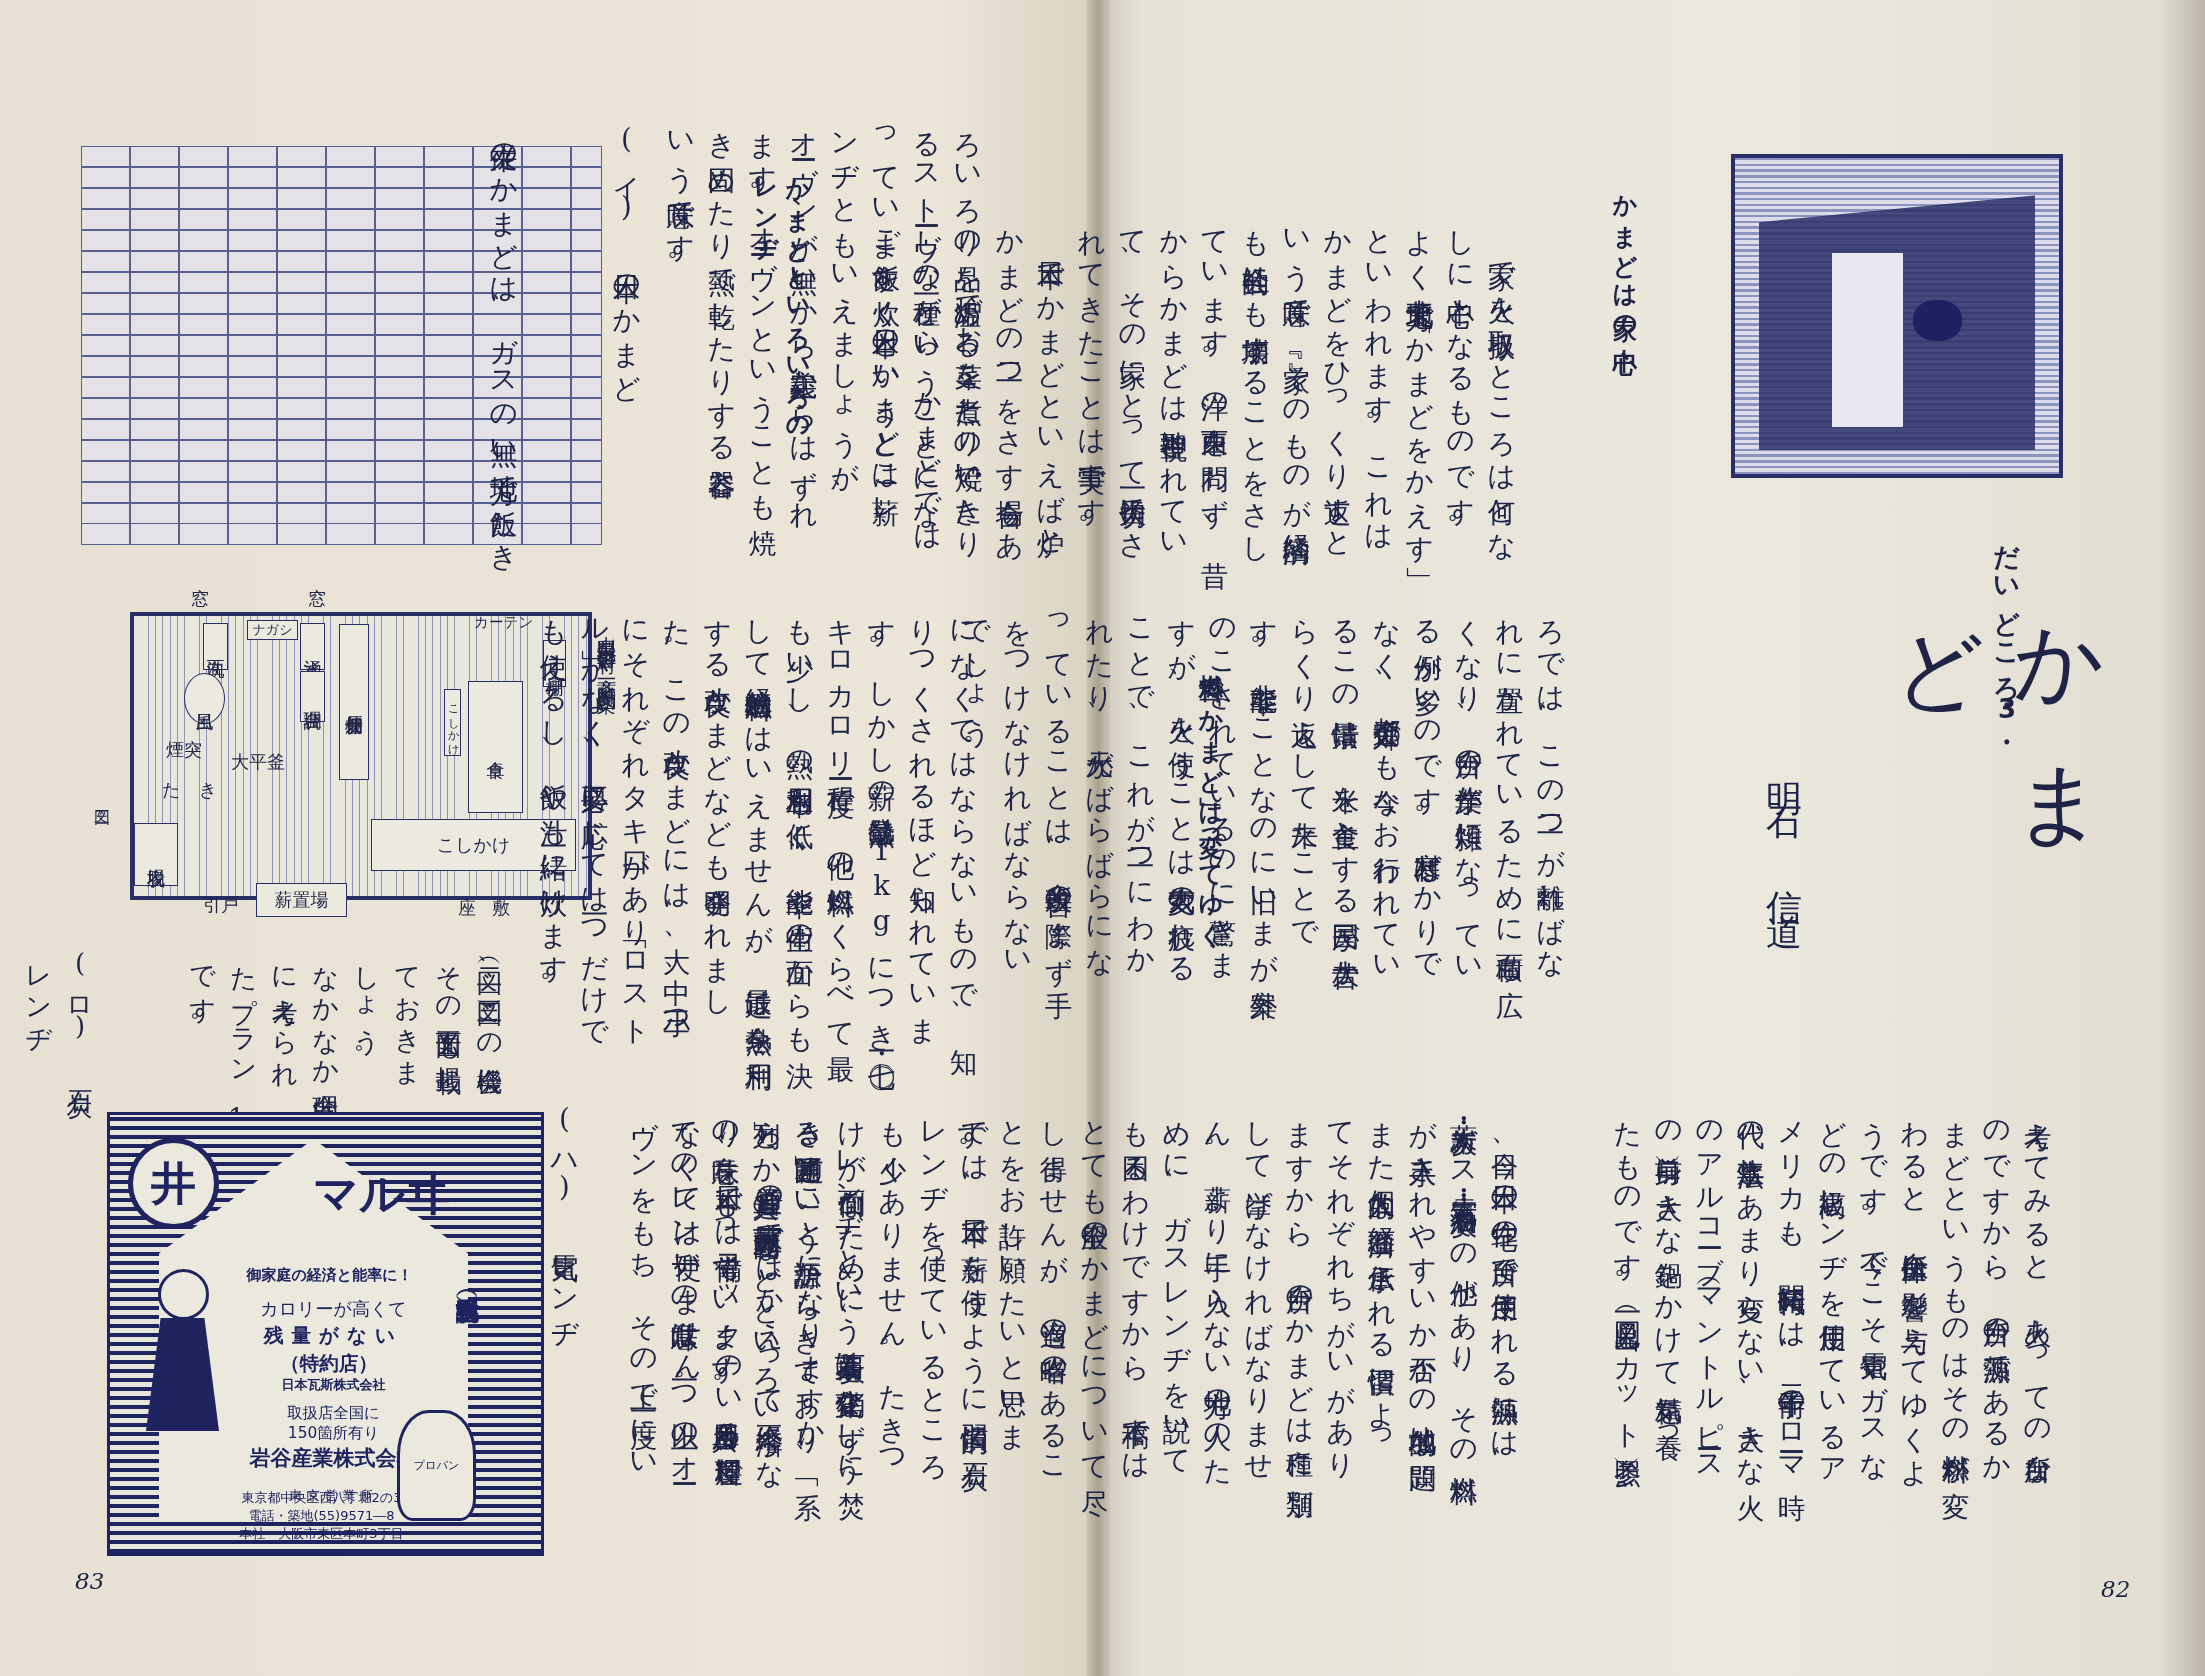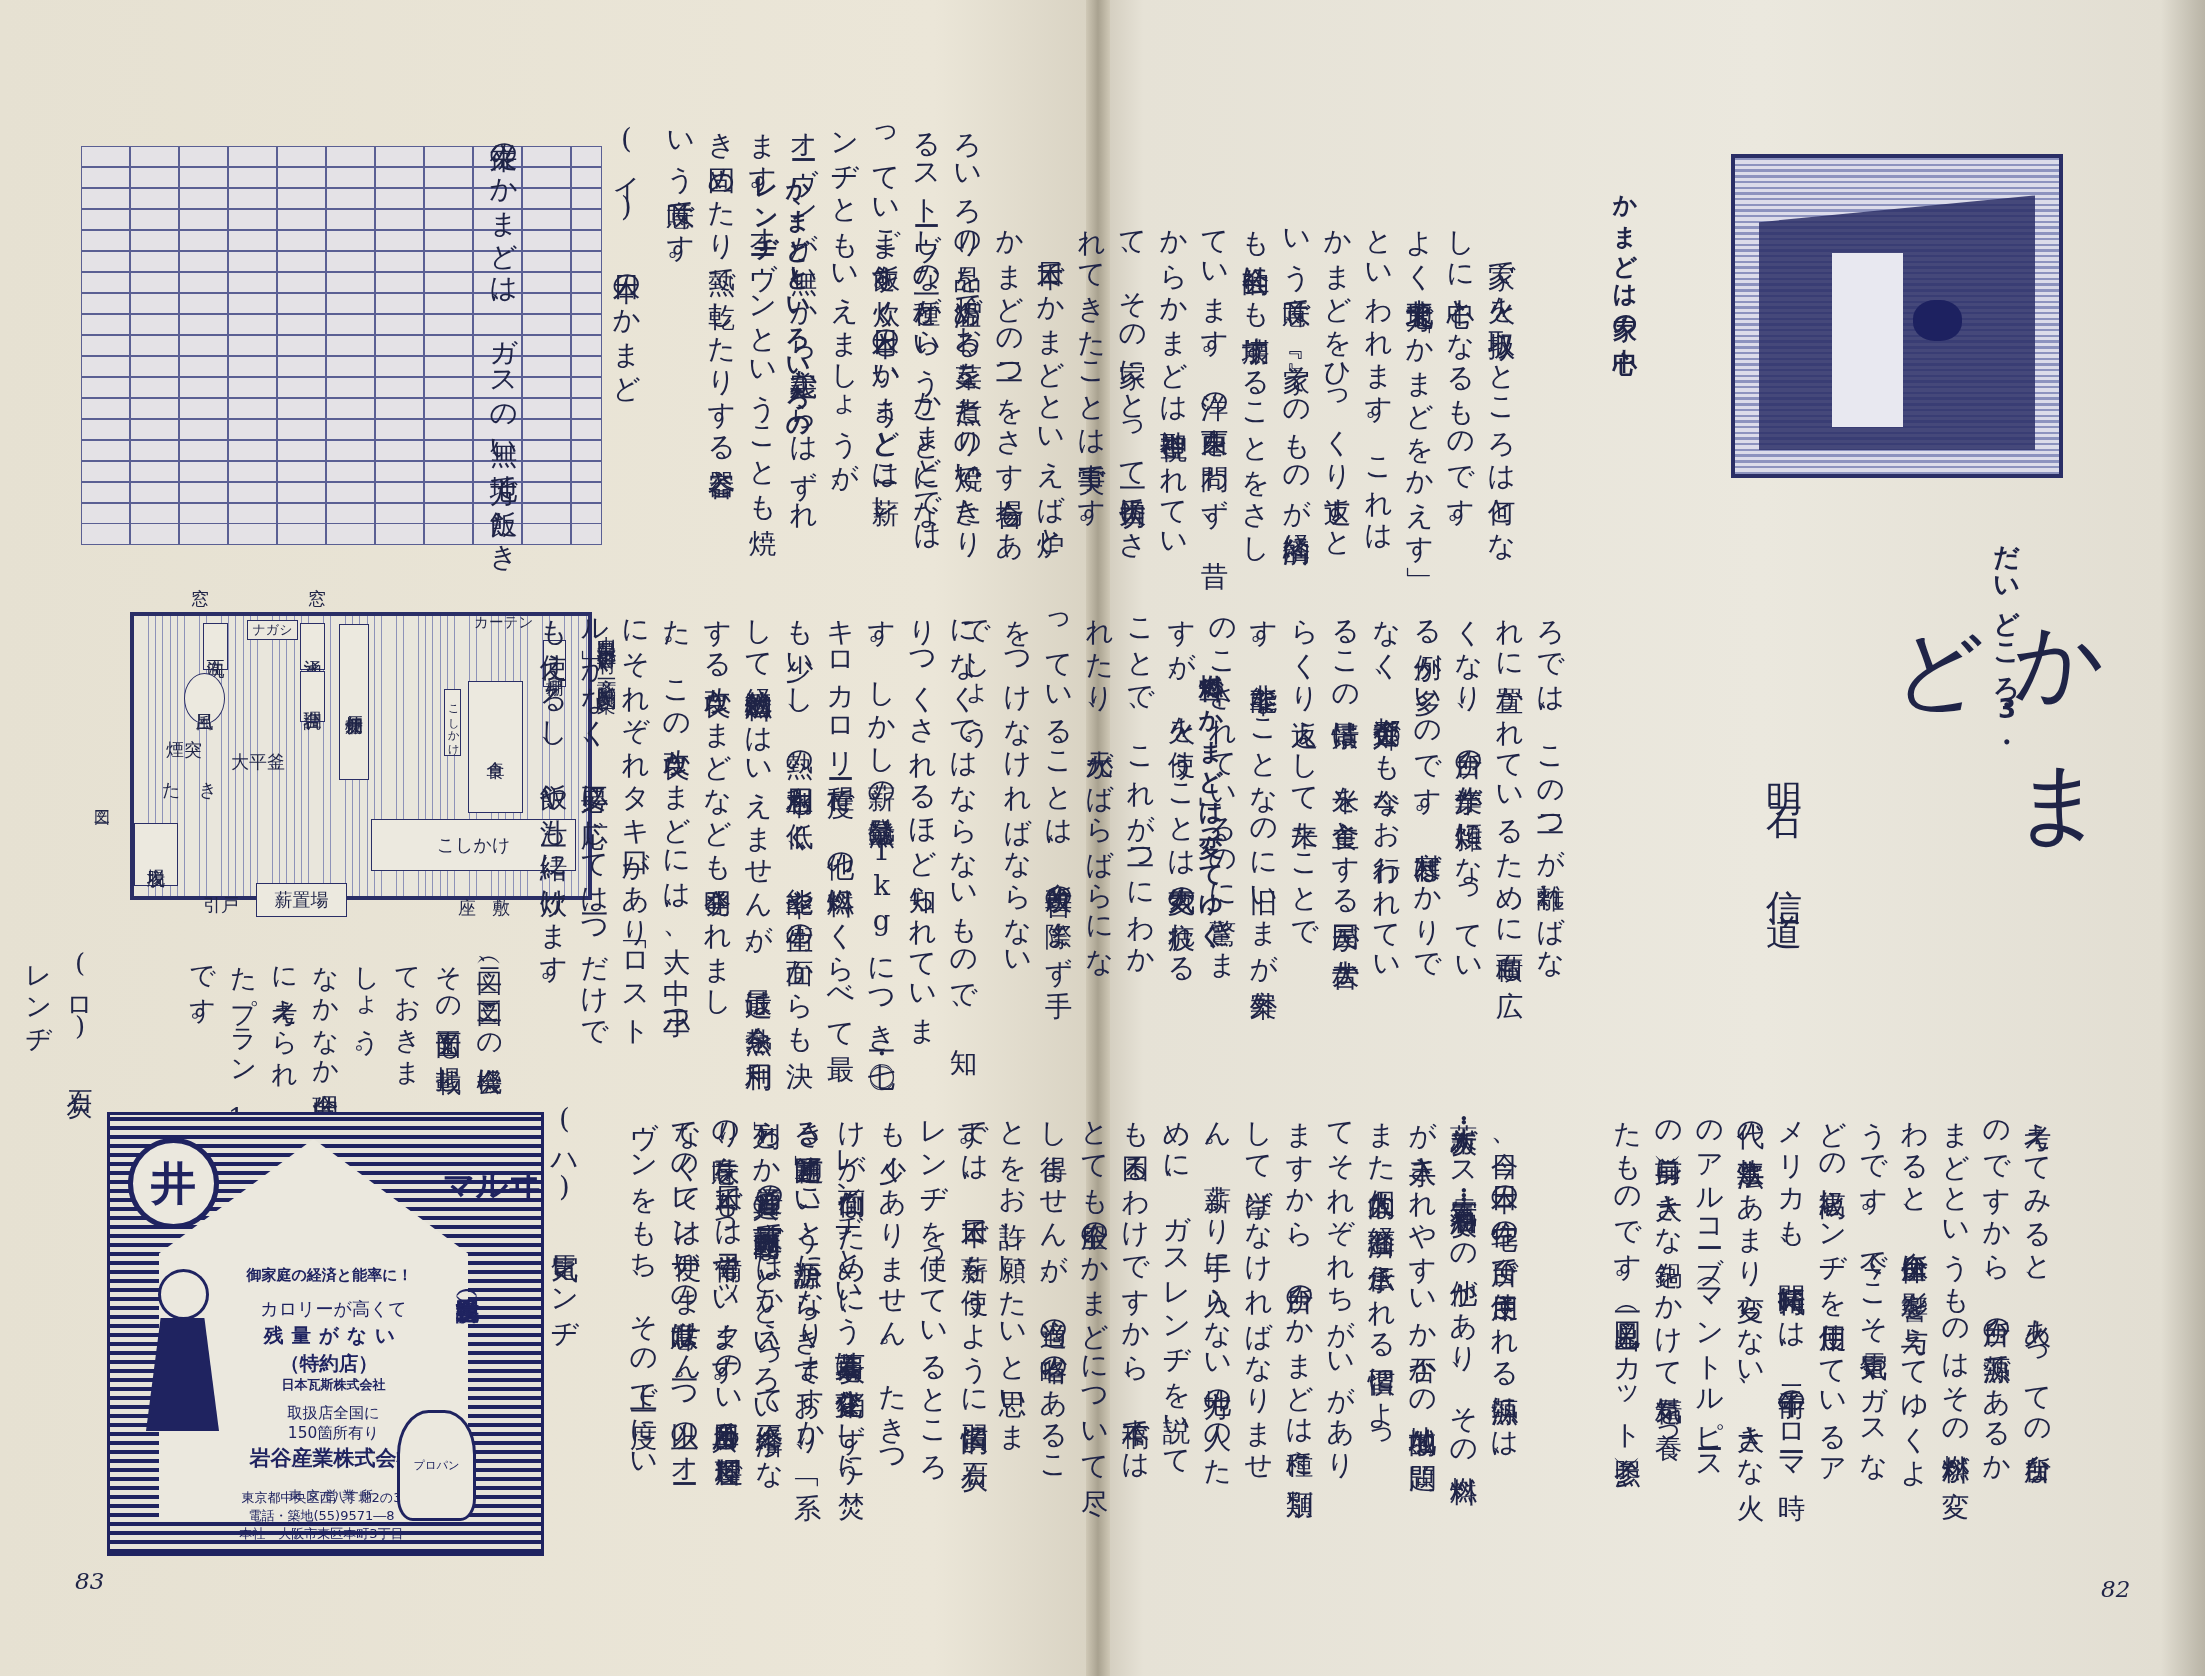--- a/index.html
+++ b/index.html
@@ -147,21 +147,21 @@
 
 <div class="vcol" style="left:575px;top:1102px;width:502px;height:373px;">
   <p>では、日本で薪を使うように習慣的に石炭レンヂを使っているところも少くありません。たきつけが面倒なために、石炭を消さずに焚き通すことになりますから、普通の家庭ではかえって不経済になり、日本では常備コックのいる料理屋でなくては使いません。</p>
   <p>(ハ)　電気レンヂ</p>
   <p>　電気はガスのようにガスが発生しないので人には無害、レンヂの世界では理想的のものでしょう。このレンヂの生命はニクロム線で日本の市販のものには摂氏1100度で使って、せいぜい300時間が寿命時間とされています。</p>
 </div>
 
 <div class="ad" style="left:107px;top:1112px;width:431px;height:438px;">
   <div class="house"></div>
   <div class="logo">井</div>
-  <div class="t" style="top:49px;left:113px;font-size:32px;text-align:right;">マルヰ</div>
+  <div class="t" style="top:49px;left:113px;font-size:45px;text-align:center;">マルヰ</div>
   <div class="t" style="top:151px;left:89px;right:81px;font-size:15px;">御家庭の経済と能率に！</div>
   <div class="t" style="top:182px;left:113px;right:97px;font-size:18px;font-weight:normal;">カロリーが高くて</div>
   <div class="t" style="top:207px;left:113px;right:97px;font-size:19.5px;letter-spacing:8px;">残量がない</div>
   <div class="t" style="top:235px;left:113px;right:106px;font-size:19.5px;">（特約店）</div>
   <div class="t" style="top:261px;left:113px;right:97px;font-size:13px;">日本瓦斯株式会社</div>
   <div class="t" style="top:288px;left:113px;right:97px;font-size:15.4px;font-weight:normal;">取扱店全国に</div>
   <div class="t" style="top:308px;left:113px;right:97px;font-size:15.4px;font-weight:normal;">150箇所有り</div>
   <div class="t" style="top:329px;left:113px;right:97px;font-size:21px;">岩谷産業株式会社</div>
   <div class="t" style="top:372px;left:113px;right:97px;font-size:13px;font-weight:normal;letter-spacing:4.9px;">東京営業所</div>
   <div class="t" style="top:374px;left:105px;right:113px;font-size:13px;font-weight:normal;">東京都中央区西八丁堀2の3</div>

